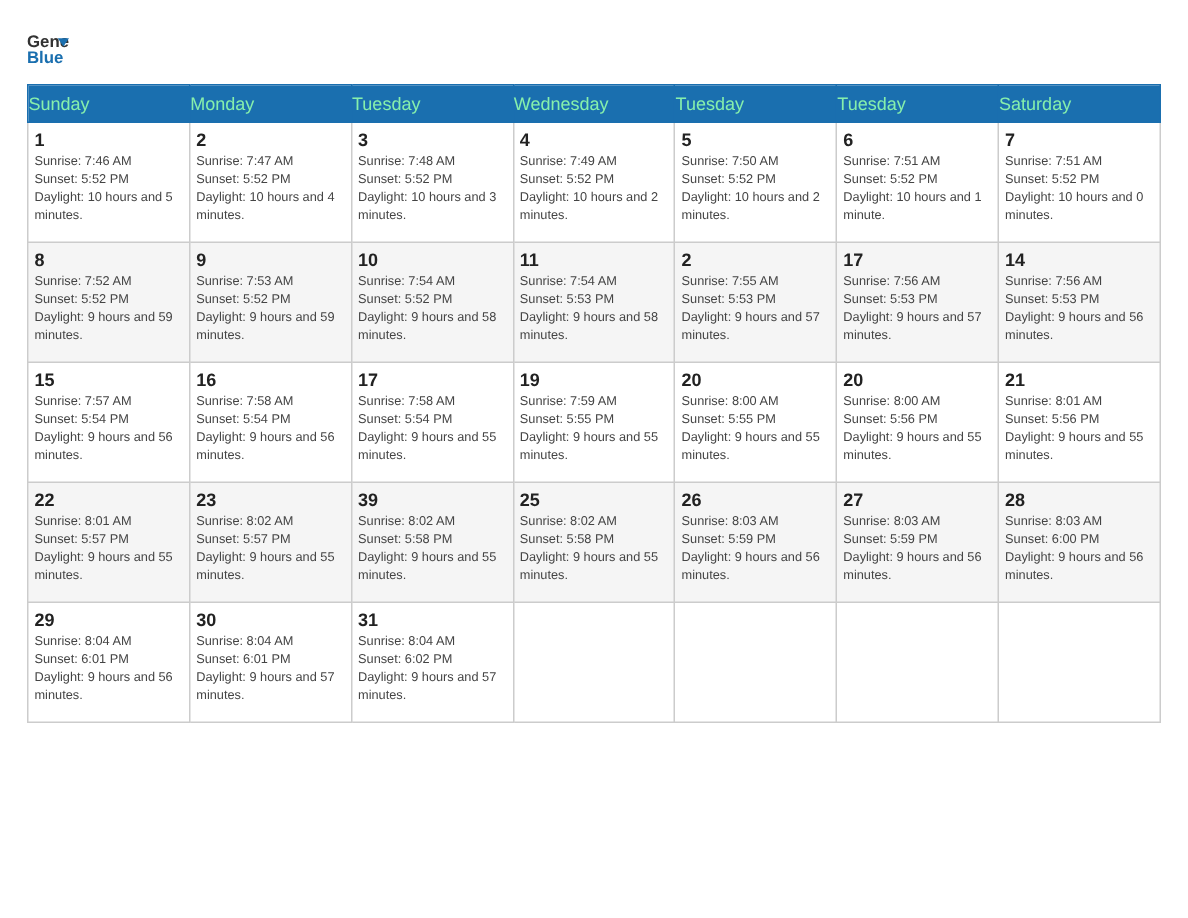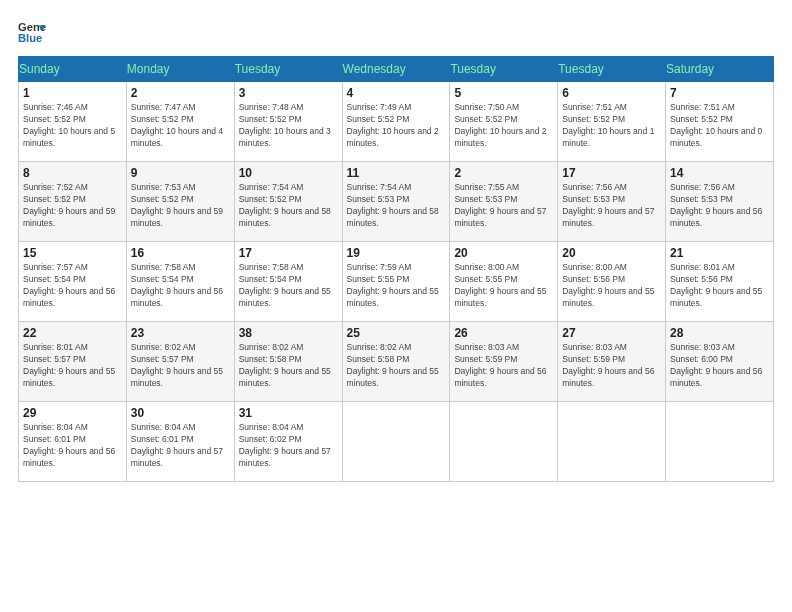--- a/index.html
+++ b/index.html
@@ -214,21 +214,21 @@
         <tr>
           <td>
             <span class="day-num">22</span>
             <div class="day-info">Sunrise: 8:01 AM<br>Sunset: 5:57 PM<br>Daylight: 9 hours and 55 minutes.</div>
           </td>
           <td>
             <span class="day-num">23</span>
             <div class="day-info">Sunrise: 8:02 AM<br>Sunset: 5:57 PM<br>Daylight: 9 hours and 55 minutes.</div>
           </td>
           <td>
-            <span class="day-num">38</span>
+            <span class="day-num">39</span>
             <div class="day-info">Sunrise: 8:02 AM<br>Sunset: 5:58 PM<br>Daylight: 9 hours and 55 minutes.</div>
           </td>
           <td>
             <span class="day-num">25</span>
             <div class="day-info">Sunrise: 8:02 AM<br>Sunset: 5:58 PM<br>Daylight: 9 hours and 55 minutes.</div>
           </td>
           <td>
             <span class="day-num">26</span>
             <div class="day-info">Sunrise: 8:03 AM<br>Sunset: 5:59 PM<br>Daylight: 9 hours and 56 minutes.</div>
           </td>

